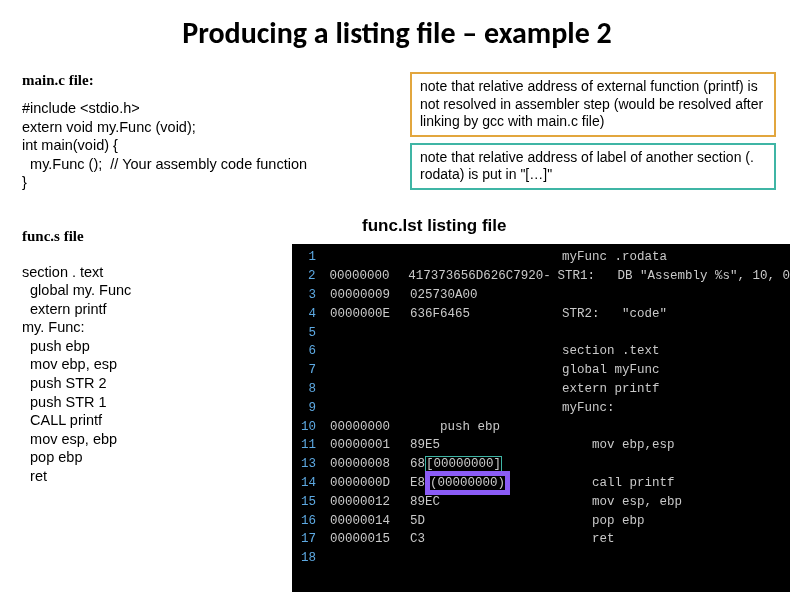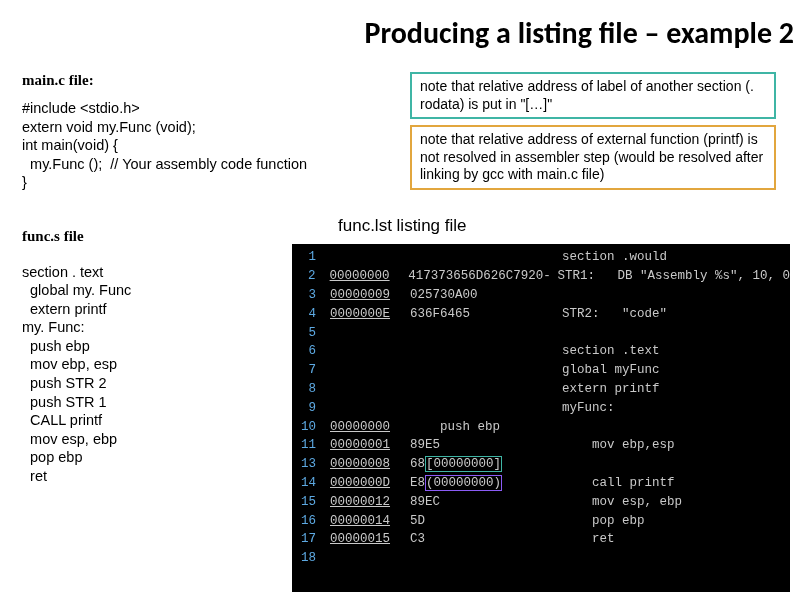--- a/index.html
+++ b/index.html
@@ -9,21 +9,21 @@
     font-family: Arial, Helvetica, sans-serif;
     background: #fff;
     color: #000;
     position: relative;
     overflow: hidden;
   }
   .title {
     font-family: Calibri, Arial, sans-serif;
     font-weight: 700;
     font-size: 30px;
-    text-align: right;
+    text-align: center;
     margin-top: 14px;
   }
   .left-col {
     position: absolute;
     left: 22px;
     top: 72px;
     width: 375px;
   }
   .right-col {
     position: absolute;
@@ -47,49 +47,49 @@
     border: 2px solid;
     padding: 4px 8px;
     font-size: 14px;
     line-height: 1.25;
     margin-bottom: 6px;
   }
   .notebox.teal { border-color: #3fb5a5; }
   .notebox.orange { border-color: #e2a63e; }
   .listing-label {
     position: absolute;
-    left: 338px;
+    left: 362px;
     top: 216px;
     font-size: 17px;
-    font-weight: 400;
+    font-weight: 700;
   }
   .terminal {
     position: absolute;
     left: 292px;
     top: 244px;
     width: 498px;
     height: 348px;
     background: #000;
     color: #c9c9c9;
     font-family: "Courier New", monospace;
     font-size: 12.5px;
     padding: 4px 0 0 0;
   }
   .trow { display: flex; height: 18.8px; align-items: center; }
   .lineno { width: 38px; text-align: right; padding-right: 14px; color: #5da9e2; }
-  .addr  { width: 80px; color: #c9c9c9; text-decoration: underline; }
+  .addr  { width: 80px; color: #c9c9c9; }
   .hex   { width: 152px; color: #c9c9c9; position: relative; }
   .asm   { flex: 1; color: #c9c9c9; white-space: pre; }
   .hl-teal {
     display: inline-block;
     border: 1px solid #3fb5a5;
   }
   .hl-orange {
     display: inline-block;
-    border: 1px solid #8b5cf6;
+    border: 5px solid #8b5cf6;
   }
   .funcs-sec { margin-top: 36px; }
 </style>
 </head>
 <body>
 
 <h1 class="title">Producing a listing file – example 2</h1>
 
 <div class="left-col">
   <div class="label">main.c file:</div>
@@ -110,32 +110,32 @@
   push STR 2
   push STR 1
   CALL printf
   mov esp, ebp
   pop ebp
   ret</div>
   </div>
 </div>
 
 <div class="right-col">
+  <div class="notebox orange">note that relative address of external function (printf) is not resolved in assembler step (would be resolved after linking by gcc with main.c file)</div>
   <div class="notebox teal">note that relative address of label of another section (. rodata) is put in "[…]"</div>
-  <div class="notebox orange">note that relative address of external function (printf) is not resolved in assembler step (would be resolved after linking by gcc with main.c file)</div>
 </div>
 
 <div class="listing-label">func.lst listing file</div>
 
 <div class="terminal" id="terminal">
     <div class="trow">
       <span class="lineno">1</span>
       <span class="addr"></span>
       <span class="hex"></span>
-      <span class="asm">section .would</span>
+      <span class="asm">myFunc .rodata</span>
     </div>
     <div class="trow">
       <span class="lineno">2</span>
       <span class="addr">00000000</span>
       <span class="hex">417373656D626C7920-</span>
       <span class="asm">STR1:   DB "Assembly %s", 10, 0</span>
     </div>
     <div class="trow">
       <span class="lineno">3</span>
       <span class="addr">00000009</span>

